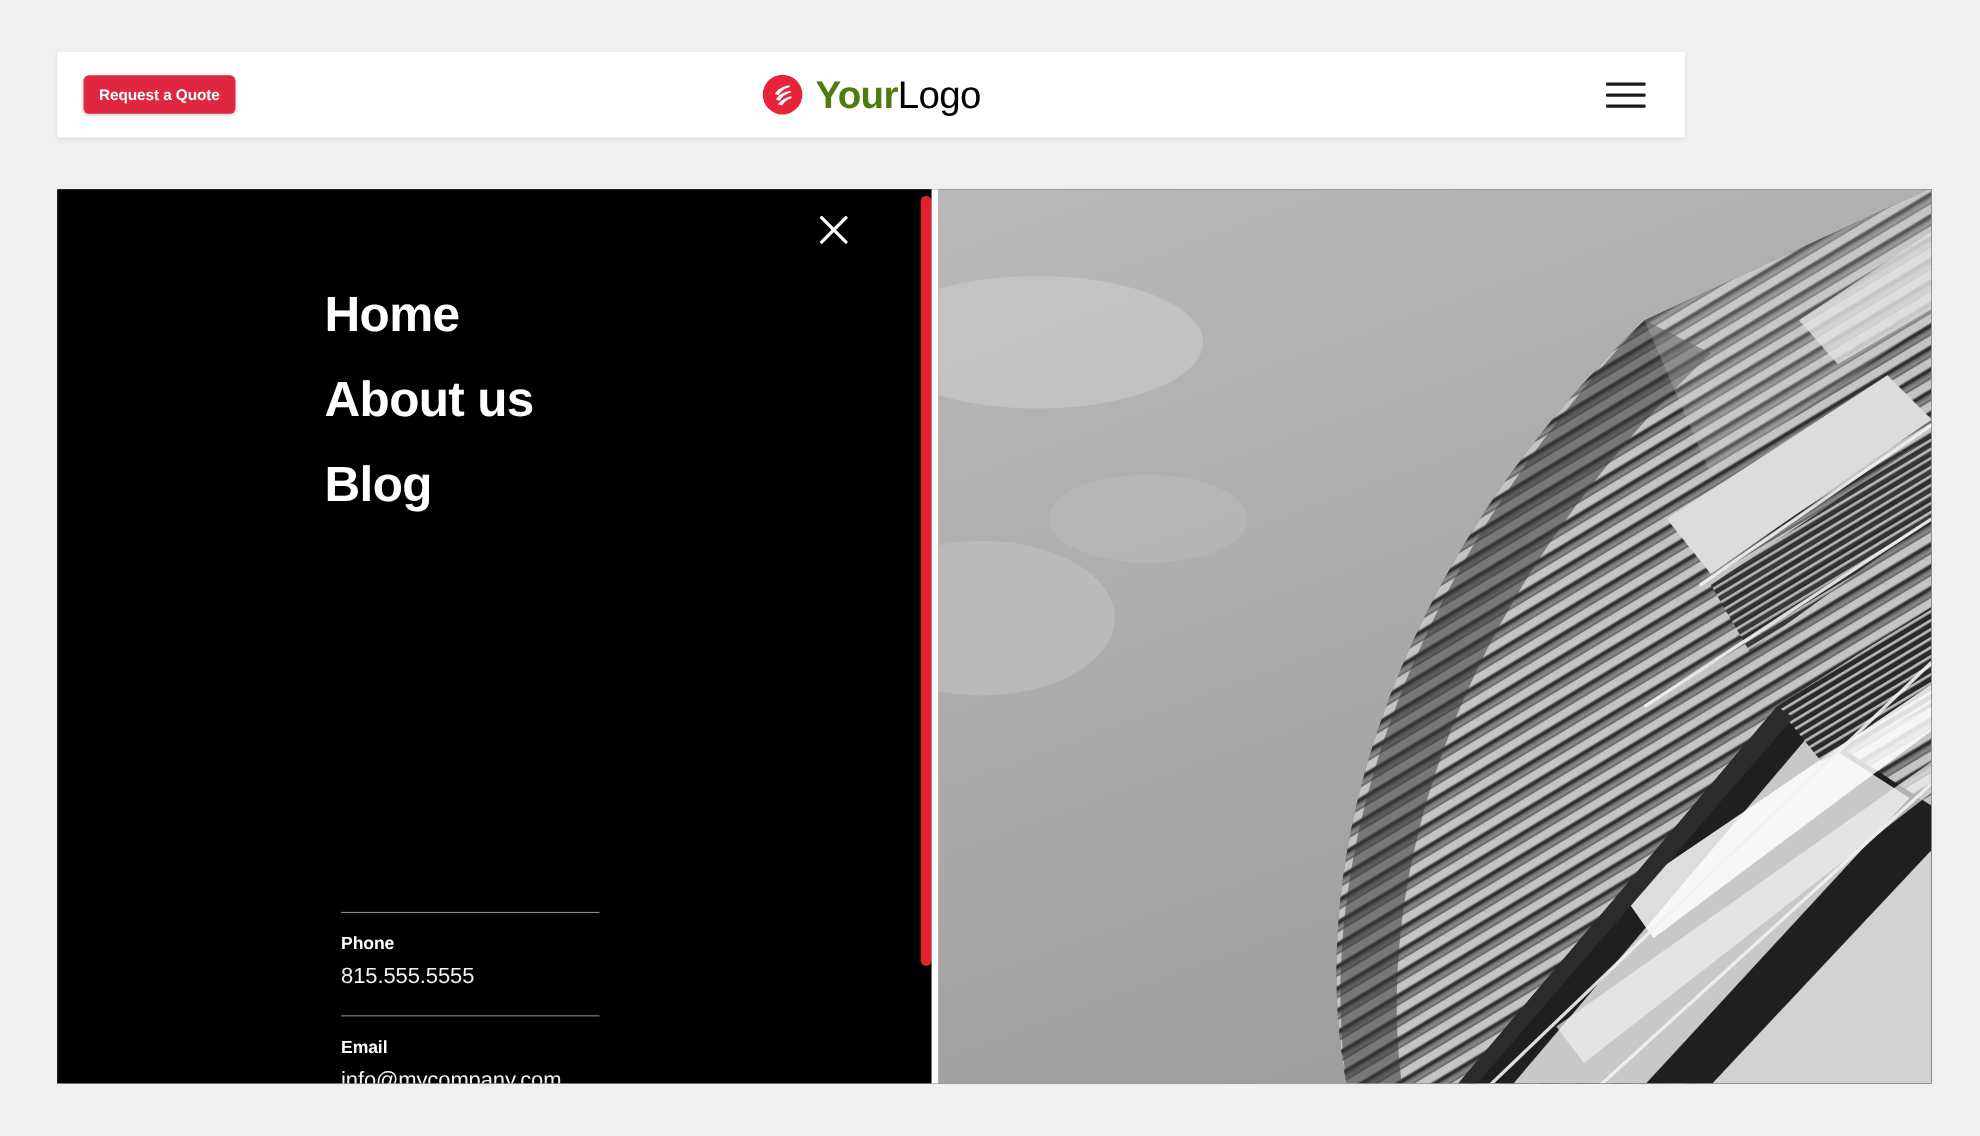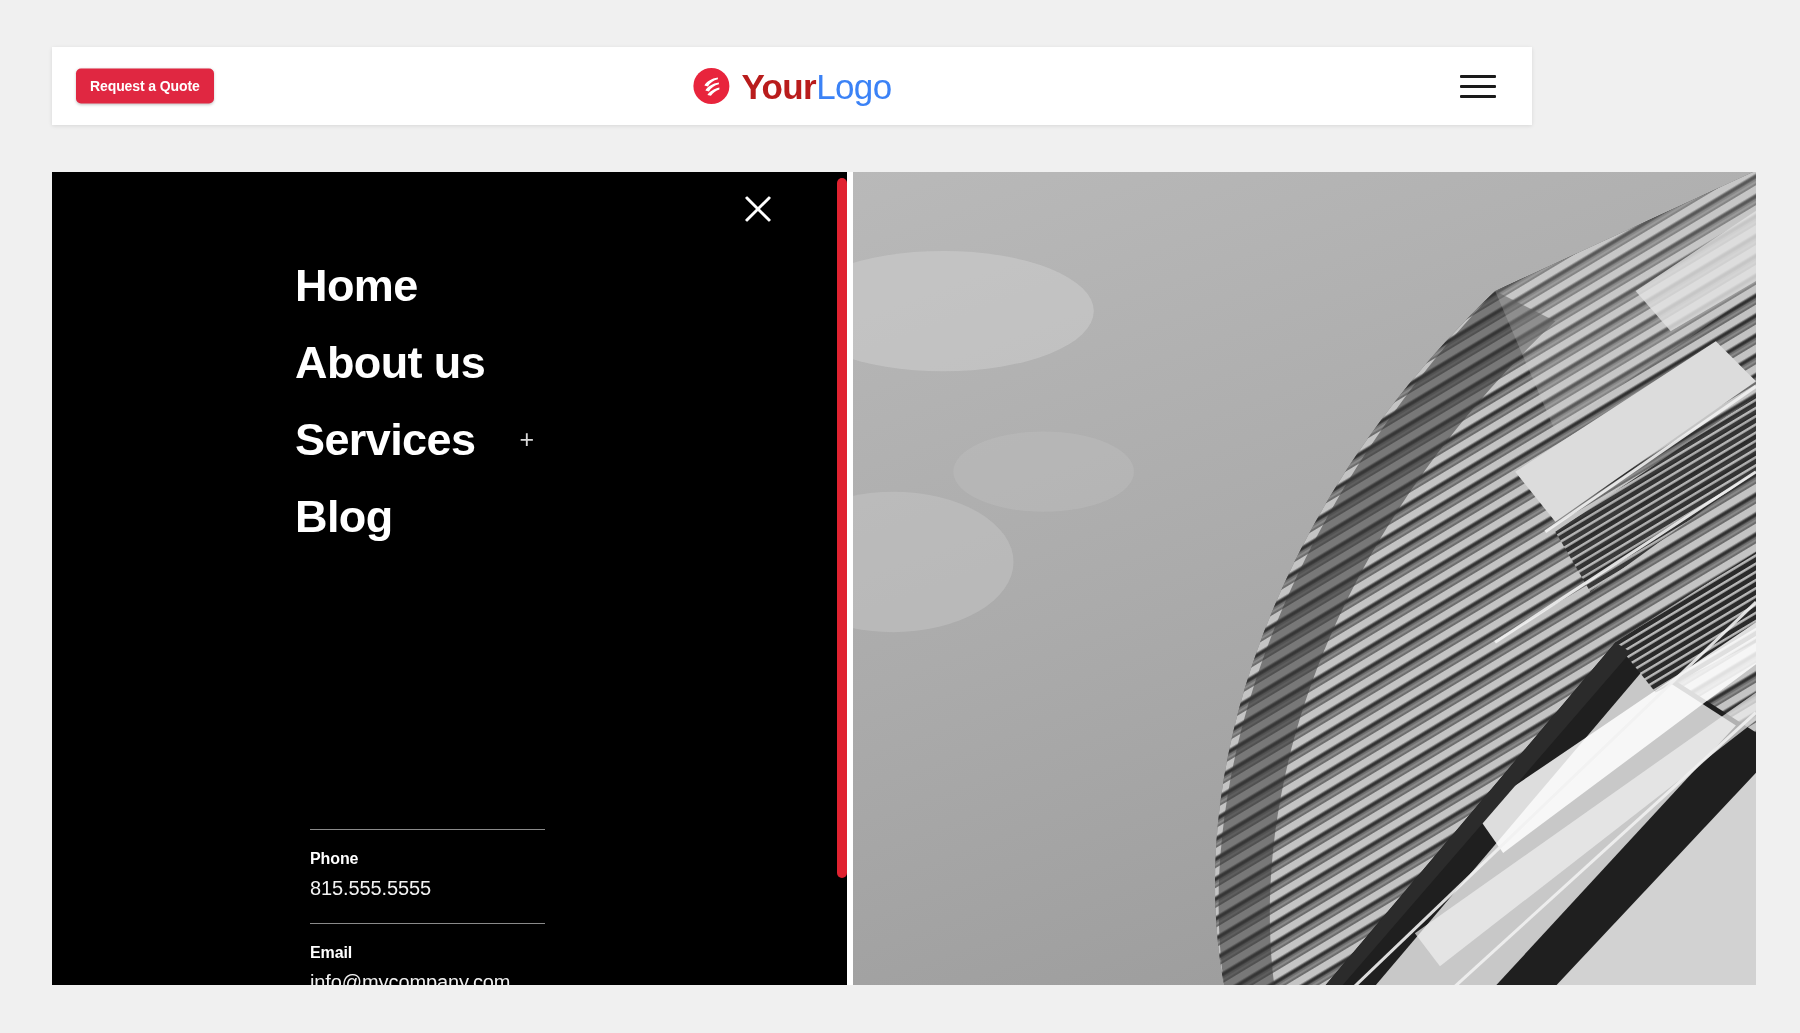--- a/index.html
+++ b/index.html
@@ -68,22 +68,22 @@
     flex: 0 0 38px;
   }
 
   #logo-text {
     font-size: 35px;
     font-weight: bold;
     letter-spacing: -0.6px;
     line-height: 1;
     white-space: nowrap;
   }
-  #logo-text .t-your { color: #b91c1c; }
-  #logo-text .t-logo { color: #3b82f6; font-weight: normal; }
+  #logo-text .t-your { color: #4d7c0f; }
+  #logo-text .t-logo { color: #000000; font-weight: normal; }
 
   #hamburger {
     position: absolute;
     right: 34px;
     top: 50%;
     transform: translateY(-50%);
     width: 40px;
     height: 32px;
     display: flex;
     flex-direction: column;
@@ -265,24 +265,20 @@
       <nav id="nav-list">
 
         <div class="nav-row">
           <span class="nav-label">Home</span>
         </div>
 
         <div class="nav-row">
           <span class="nav-label">About us</span>
         </div>
 
-        <div class="nav-row">
-          <span class="nav-label">Services</span>
-          <span class="nav-plus">+</span>
-        </div>
 
         <div class="nav-row">
           <span class="nav-label">Blog</span>
         </div>
 
       </nav>
 
       <div id="contact-block">
 
         <div class="divider"></div>

